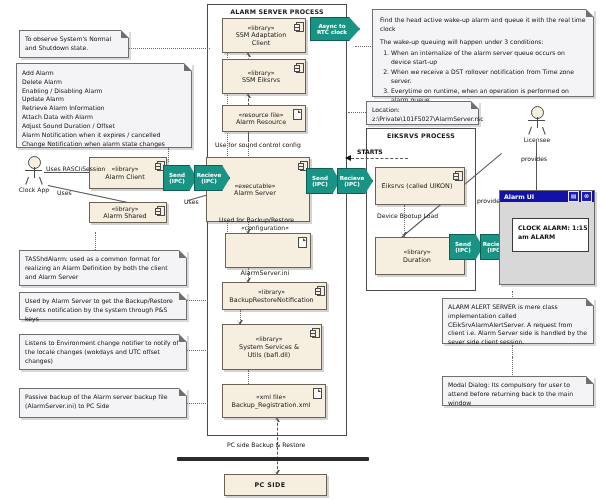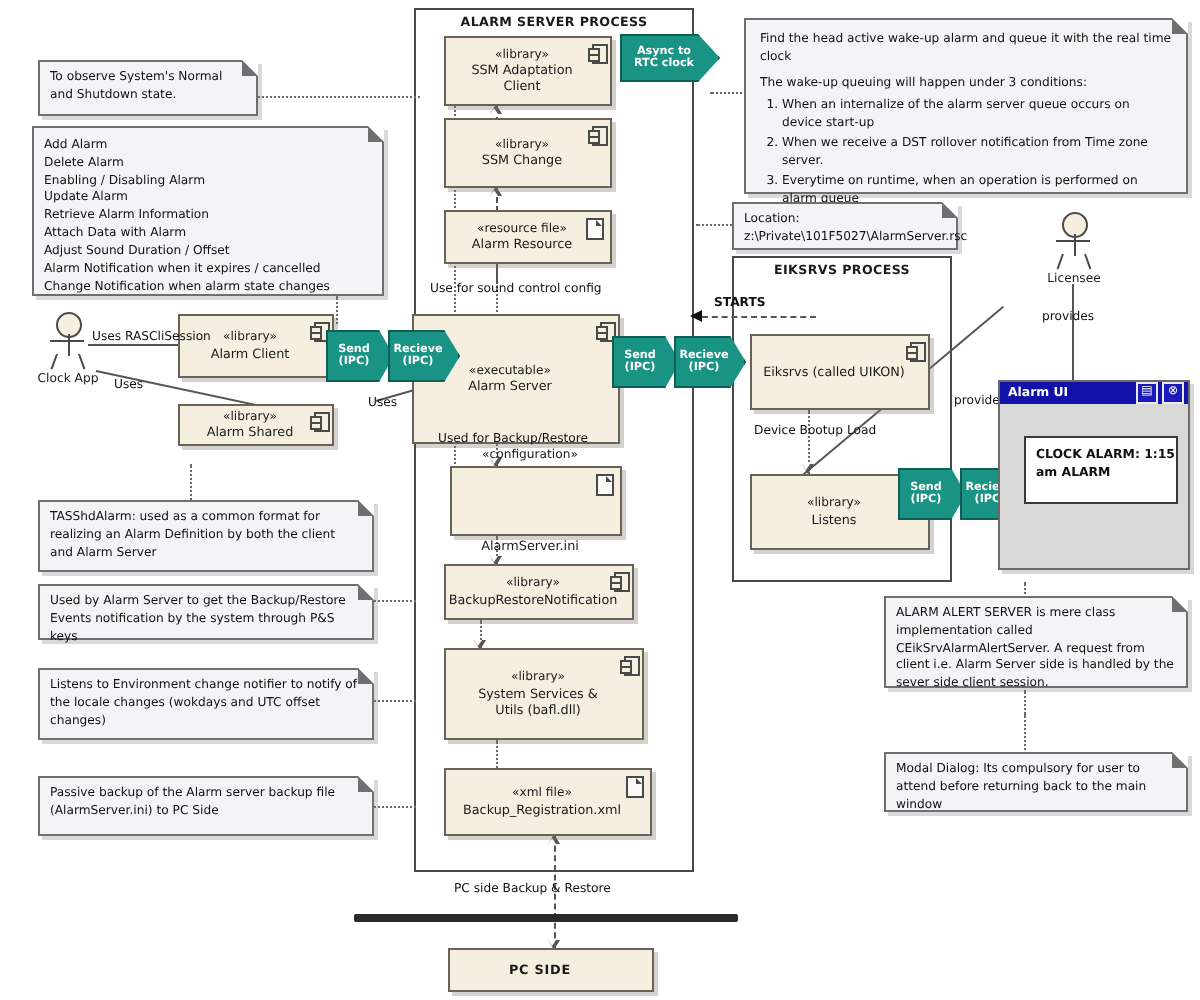--- a/index.html
+++ b/index.html
@@ -188,21 +188,21 @@
   <span class="cname">SSM Adaptation Client</span>
 </div>
 
 <div class="abs comp" style="left:222px;top:59px;width:84px;height:35px;">
   <span class="cicon">
       <i class="body"></i>
       <i class="t1"></i>
       <i class="t2"></i>
     </span>
   <span class="stereo">«library»</span>
-  <span class="cname">SSM Change</span>
+  <span class="cname">SSM Eiksrvs</span>
 </div>
 
 <div class="abs comp" style="left:222px;top:105px;width:84px;height:27px;">
   <span class="dicon"></span>
   <span class="stereo">«resource file»</span>
   <span class="cname">Alarm Resource</span>
 </div>
 
 <div class="lbl" style="left:215px;top:141px;">Use for sound control config</div>
 
@@ -217,21 +217,21 @@
 </div>
 
 <div class="lbl" style="left:219px;top:216px;">Used for Backup/Restore</div>
 
 <div class="abs comp" style="left:225px;top:233px;width:86px;height:35px;gap:37px;">
   <span class="dicon"></span>
   <span class="stereo">«configuration»</span>
   <span class="cname">AlarmServer.ini</span>
 </div>
 
-<div class="abs comp" style="left:222px;top:282px;width:95px;height:28px;">
+<div class="abs comp" style="left:222px;top:282px;width:105px;height:28px;">
   <span class="cicon">
       <i class="body"></i>
       <i class="t1"></i>
       <i class="t2"></i>
     </span>
   <span class="stereo">«library»</span>
   <span class="cname">BackupRestoreNotification</span>
 </div>
 
 <div class="abs comp" style="left:222px;top:324px;width:100px;height:46px;">
@@ -282,21 +282,21 @@
 
 <div class="lbl" style="left:377px;top:212px;">Device Bootup Load</div>
 
 <div class="abs comp" style="left:375px;top:237px;width:90px;height:38px;">
   <span class="cicon">
       <i class="body"></i>
       <i class="t1"></i>
       <i class="t2"></i>
     </span>
   <span class="stereo">«library»</span>
-  <span class="cname">Listens</span>
+  <span class="cname">Duration</span>
 </div>
 
 <div class="abs thickbar" style="left:177px;top:457px;width:192px;"></div>
 <div class="lbl" style="left:227px;top:441px;">PC side Backup &amp; Restore</div>
 <div class="abs comp one-line" style="left:224px;top:474px;width:103px;height:22px;padding-right:15px;">
   <span class="cname" style="font-weight:bold;letter-spacing:.4px;">PC SIDE</span>
 </div>
 
 <div class="abs chev" style="left:310px;top:17px;width:50px;height:24px;">
   <span>Async to</span>

